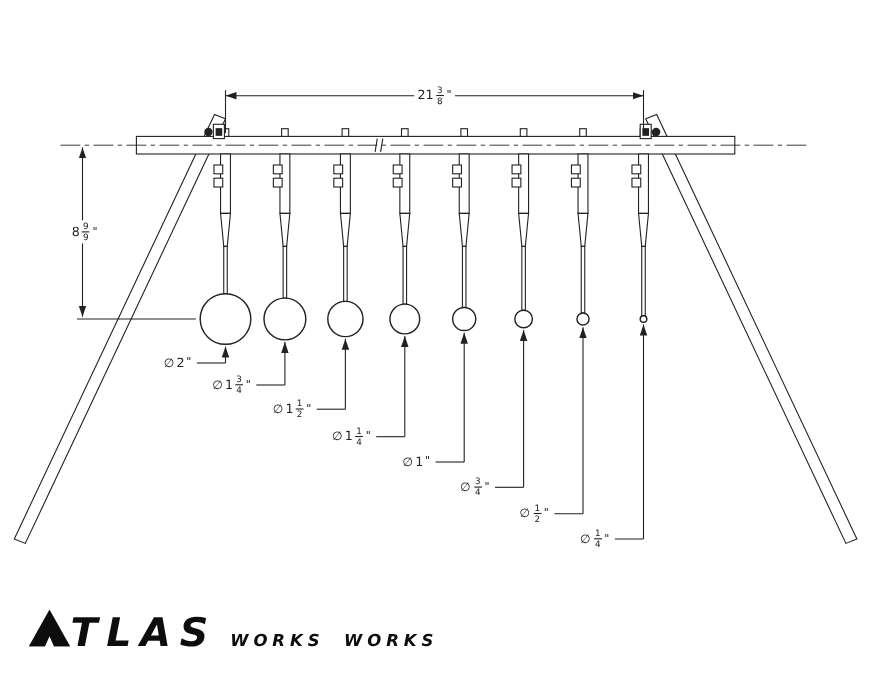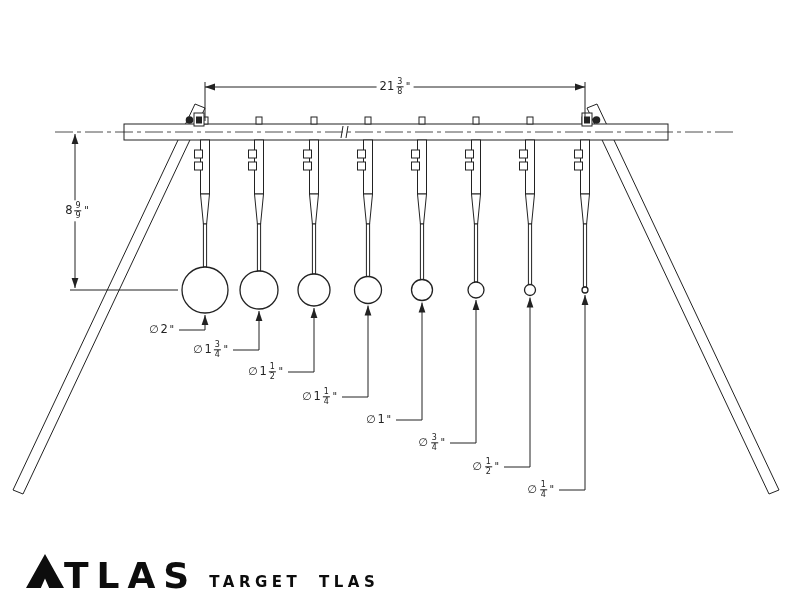--- a/index.html
+++ b/index.html
@@ -10,21 +10,21 @@
   .dim-label{position:absolute;font-size:11.5px;line-height:1;color:#222;background:#fff;
              padding:1px 3px;white-space:nowrap;display:inline-flex;align-items:center;gap:1px;text-align:right;}
   .dim-label.centered{transform:translate(-50%,-50%);}
   .dim-label.target-label{transform:translate(-100%,-50%);}
   .frac{display:inline-flex;flex-direction:column;align-items:center;font-size:8px;line-height:1.15;margin:0 1px;}
   .frac .num{border-bottom:1px solid #222;padding:0 1px;}
   .frac .den{padding:0 1px;}
   .dia{font-size:11px;margin-right:1px;}
   .unit{font-size:10px;margin-left:0.5px;}
   
-  .logo{position:absolute;left:26px;top:554px;display:flex;align-items:flex-end;}
+  .logo{position:absolute;left:26px;top:554px;display:flex;align-items:flex-end;font-style:italic;}
   .logo-a{width:38px;height:34px;background:#0d0d0d;margin-bottom:8px;
           clip-path:polygon(50% 0,100% 100%,61% 100%,50% 72%,39% 100%,0 100%);}
   .logo-rest{font-size:36px;font-weight:700;letter-spacing:8px;color:#0d0d0d;}
   .logo-tag{font-size:15px;font-weight:700;letter-spacing:4.5px;word-spacing:8px;color:#0d0d0d;
             margin-left:12px;margin-bottom:5px;}
 </style>
 </head>
 <body>
 
 <div class="stage">
@@ -254,16 +254,16 @@
           <span class="num">1</span>
           <span class="den">4</span>
         </span>
         <span class="unit">"</span>
       </div>
     </div>
 
   <div class="logo">
     <div class="logo-a"></div>
     <div class="logo-rest" id="logo-rest">TLAS</div>
-    <div class="logo-tag">TARGET TLAS</div>
+    <div class="logo-tag">WORKS WORKS</div>
   </div>
 
 </div>
 
 </body></html>

